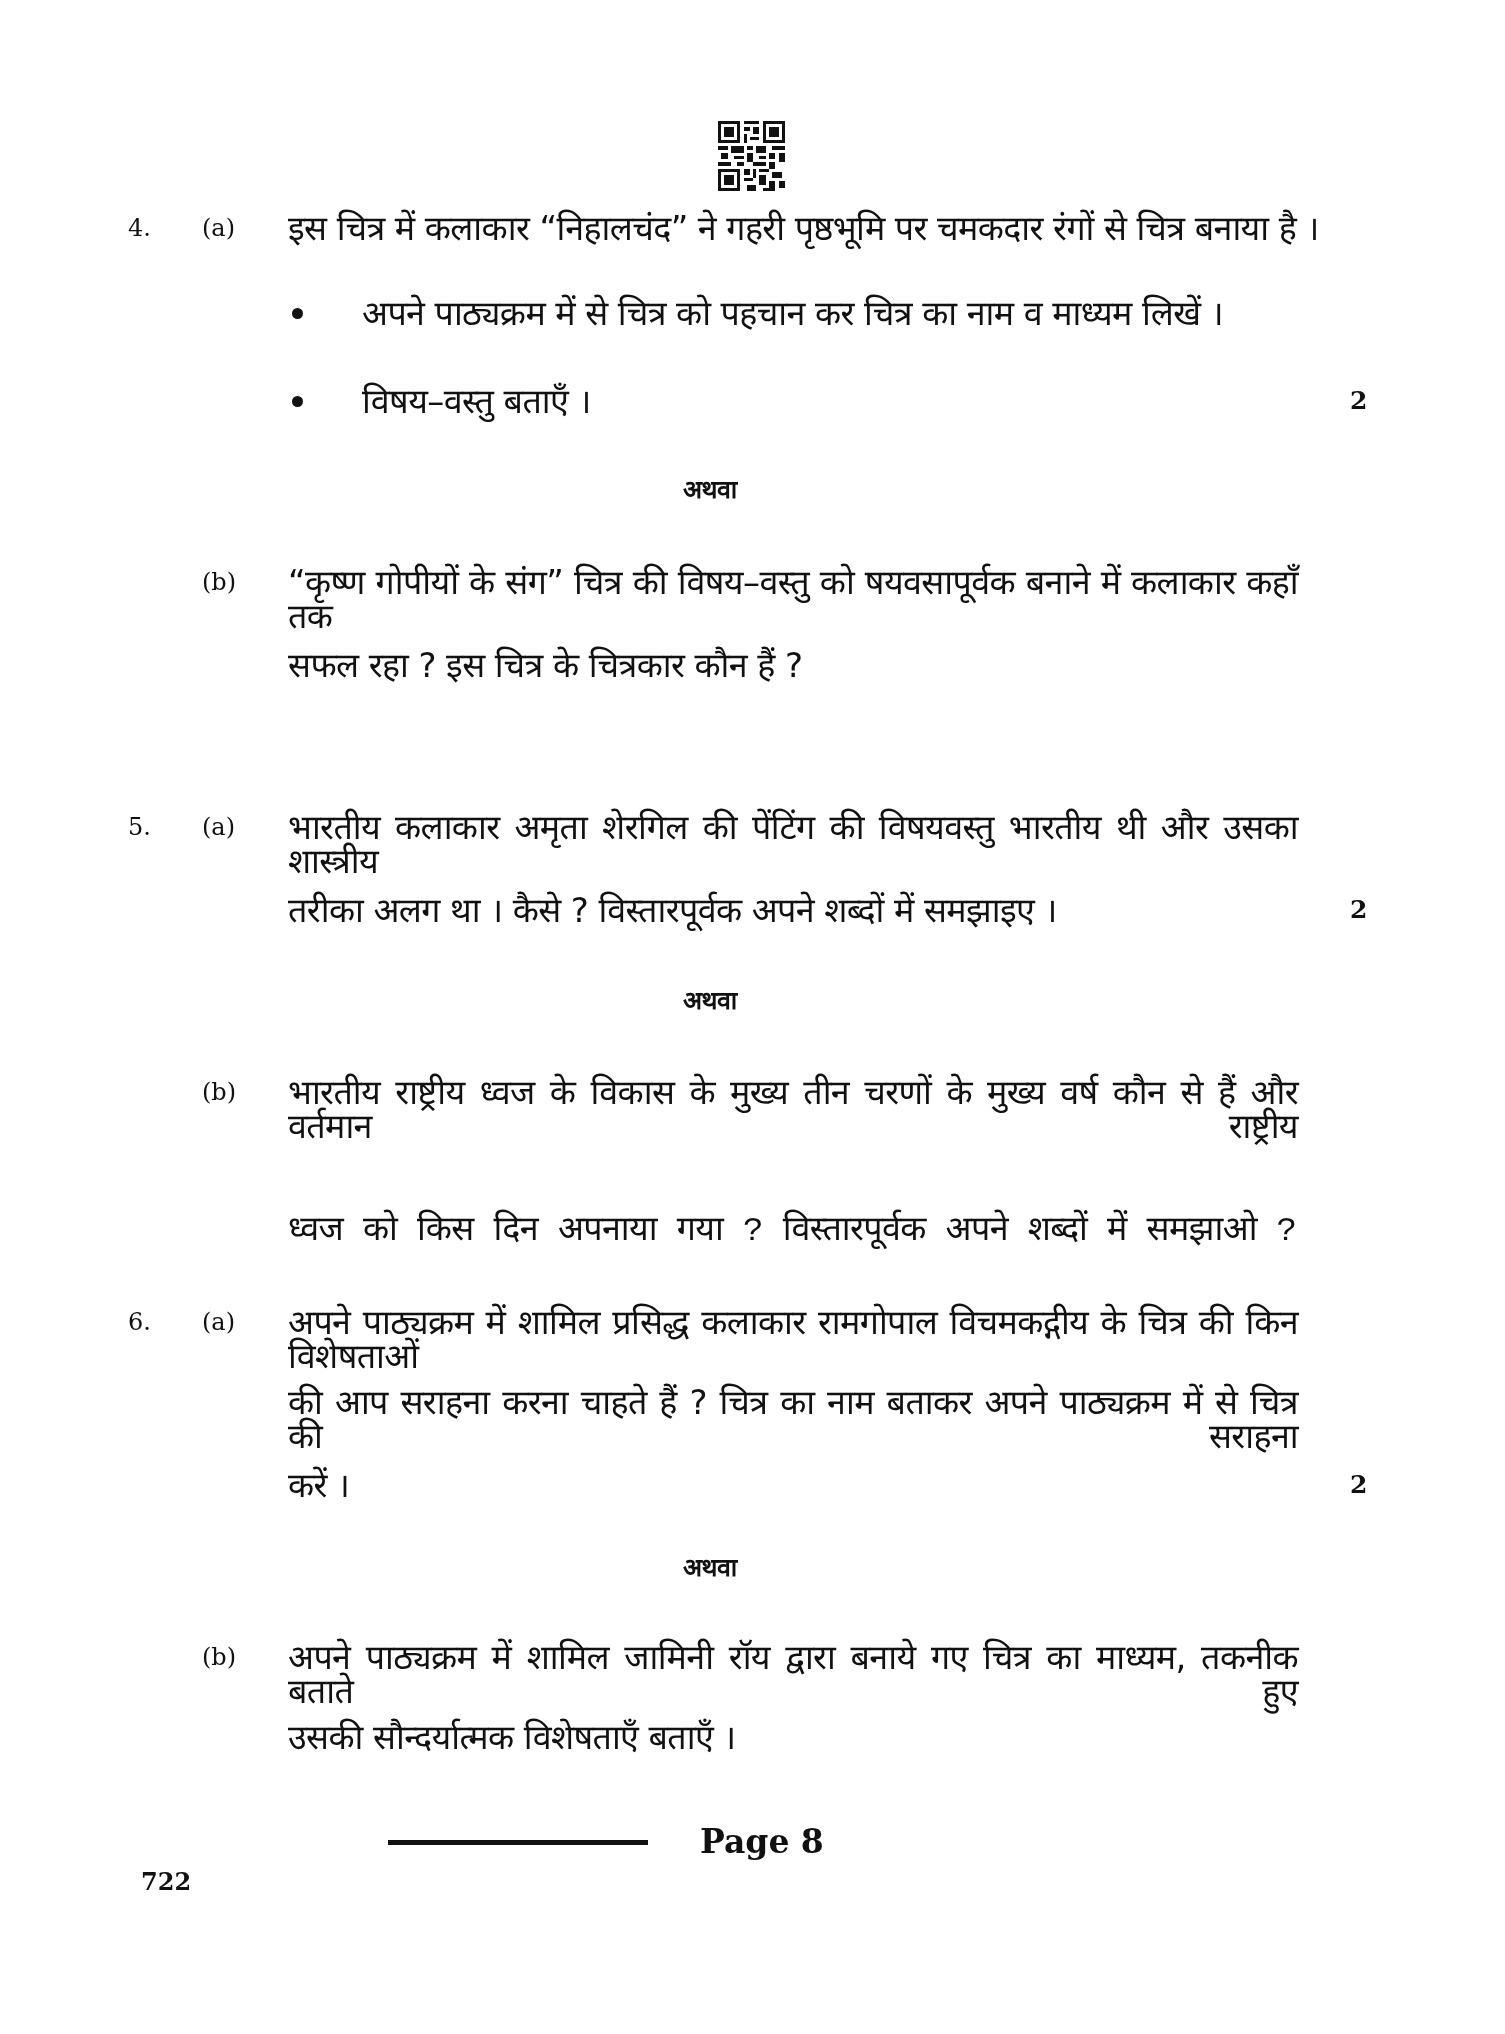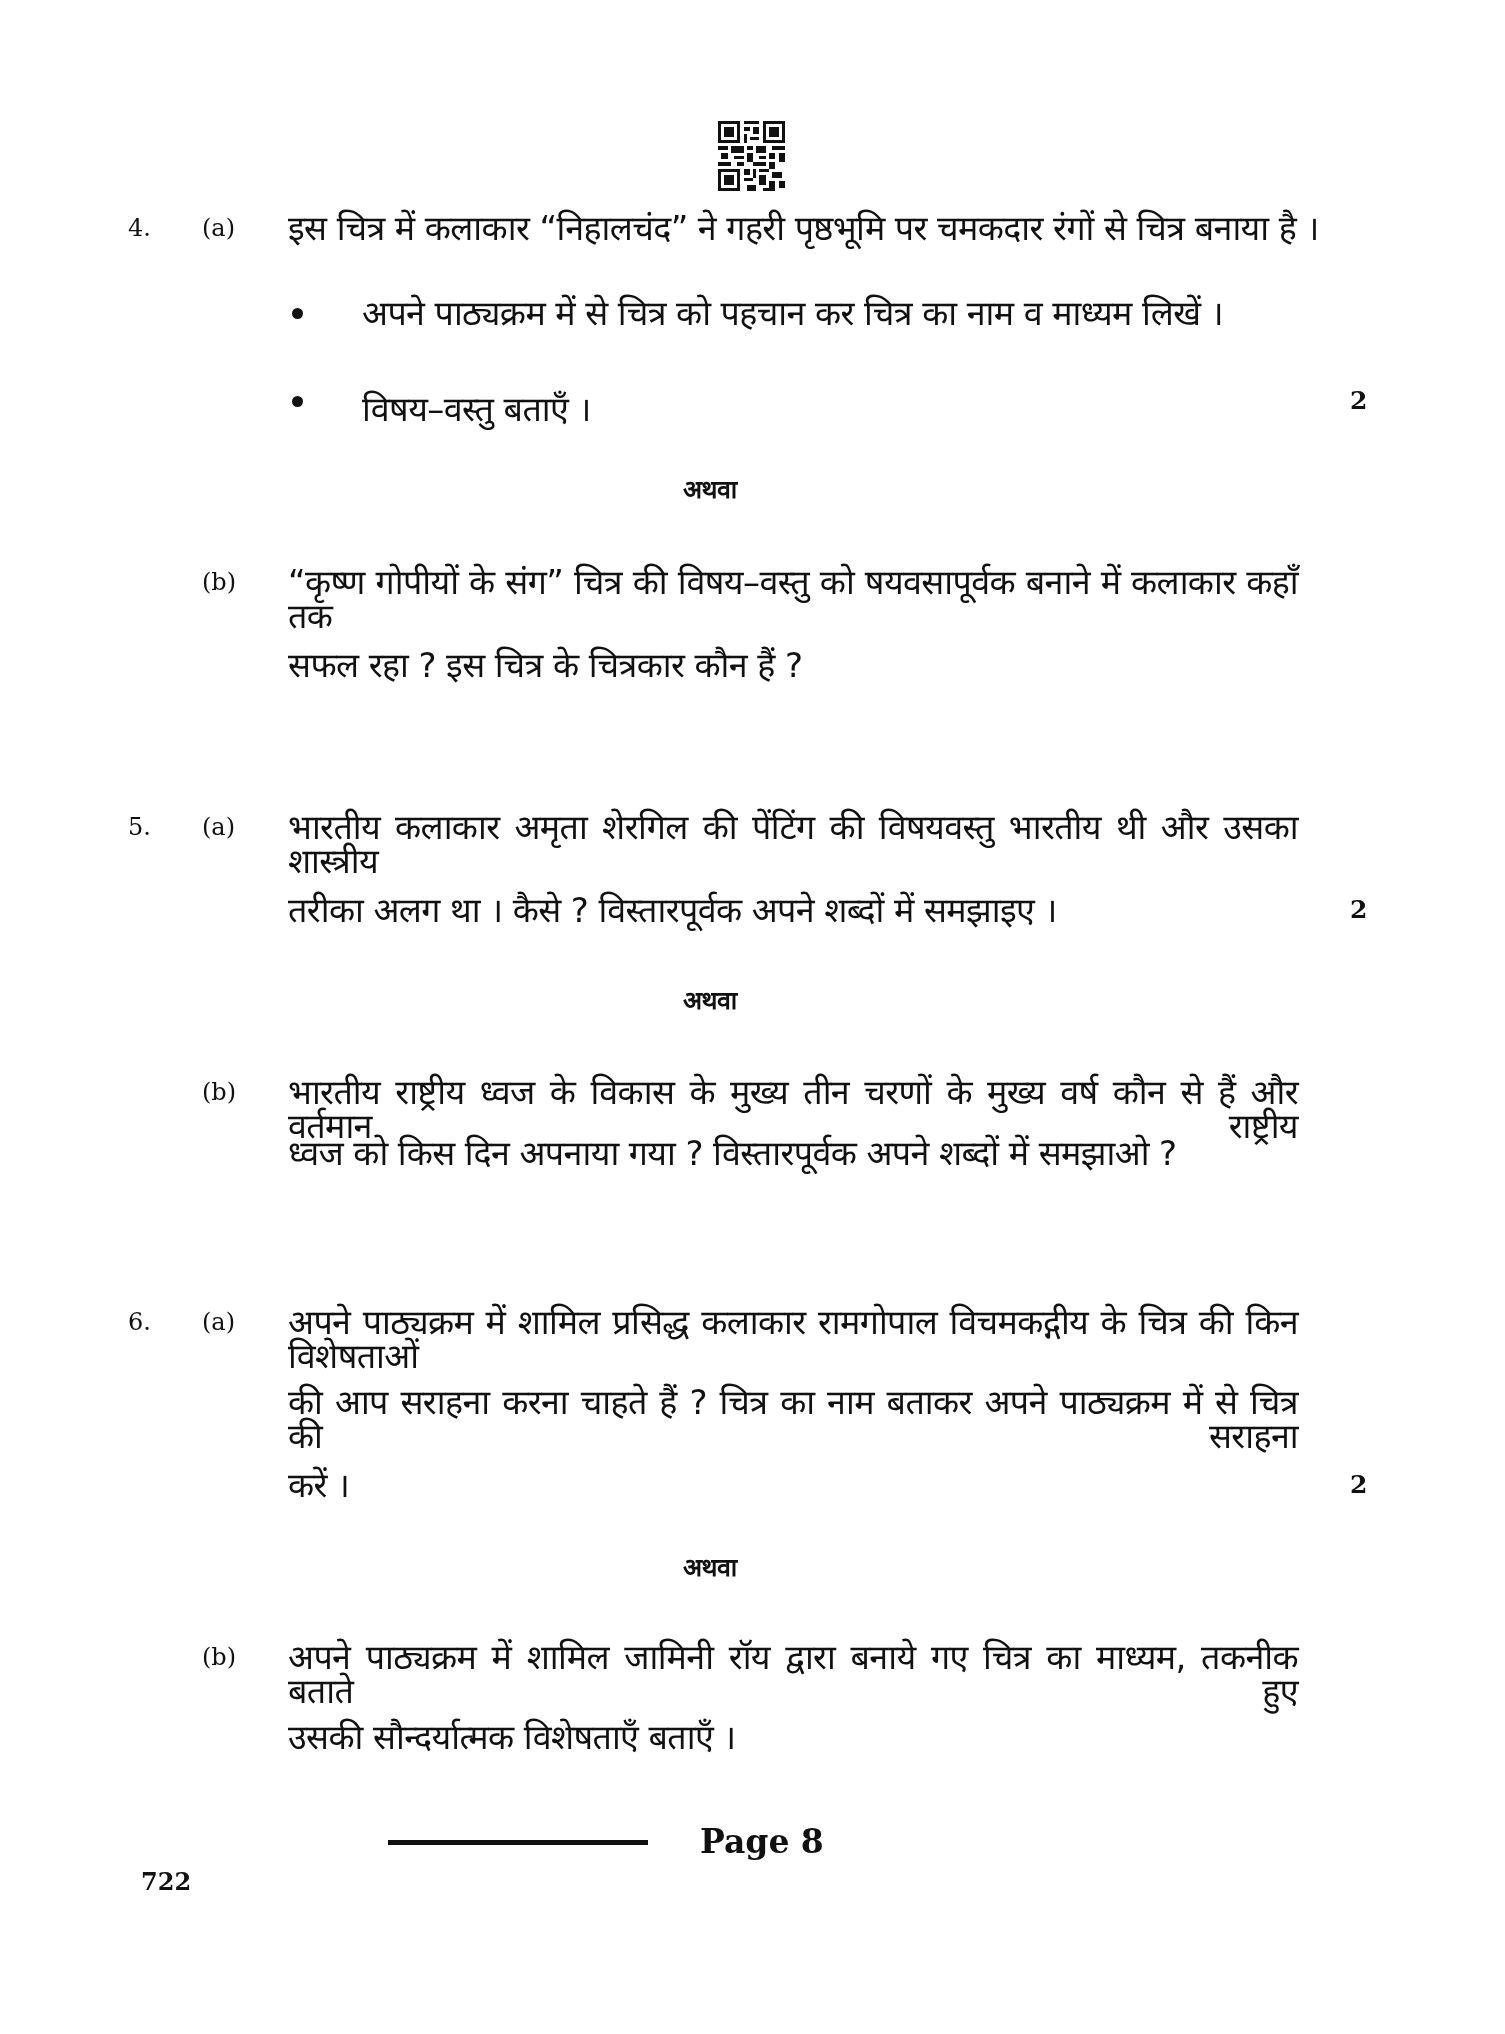--- a/index.html
+++ b/index.html
@@ -74,42 +74,42 @@
 
   <div>
     <span class="abs num" style="left:128px; top:211px;">4.</span>
     <span class="abs lbl" style="left:202px; top:211px;">(a)</span>
     <span class="abs hi" style="left:288px; top:211px;">इस चित्र में कलाकार “निहालचंद” ने गहरी पृष्ठभूमि पर चमकदार रंगों से चित्र बनाया है ।</span>
 
     <span class="abs bullet" style="left:292px; top:308px;"></span>
     <span class="abs hi" style="left:362px; top:296px;">अपने पाठ्यक्रम में से चित्र को पहचान कर चित्र का नाम व माध्यम लिखें ।</span>
 
     <span class="abs bullet" style="left:292px; top:396px;"></span>
-    <span class="abs hi" style="left:362px; top:392px;">विषय–वस्तु बताएँ ।</span>
+    <span class="abs hi" style="left:362px; top:384px;">विषय–वस्तु बताएँ ।</span>
     <span class="abs marks" style="left:1350px; top:384px;">2</span>
 
     <span class="abs hi-bold" style="left:683px; top:473px;">अथवा</span>
 
     <span class="abs lbl" style="left:202px; top:565px;">(b)</span>
     <div class="abs hi justify-line" style="left:288px; top:565px;">“कृष्ण गोपीयों के संग” चित्र की विषय–वस्तु को षयवसापूर्वक बनाने में कलाकार कहाँ तक</div>
     <span class="abs hi" style="left:288px; top:648px;">सफल रहा ? इस चित्र के चित्रकार कौन हैं ?</span>
   </div>
 
   <div>
     <span class="abs num" style="left:128px; top:810px;">5.</span>
     <span class="abs lbl" style="left:202px; top:810px;">(a)</span>
     <div class="abs hi justify-line" style="left:288px; top:810px;">भारतीय कलाकार अमृता शेरगिल की पेंटिंग की विषयवस्तु भारतीय थी और उसका शास्त्रीय</div>
     <span class="abs hi" style="left:288px; top:893px;">तरीका अलग था । कैसे ? विस्तारपूर्वक अपने शब्दों में समझाइए ।</span>
     <span class="abs marks" style="left:1350px; top:893px;">2</span>
 
     <span class="abs hi-bold" style="left:683px; top:984px;">अथवा</span>
 
     <span class="abs lbl" style="left:202px; top:1075px;">(b)</span>
     <div class="abs hi justify-line" style="left:288px; top:1075px;">भारतीय राष्ट्रीय ध्वज के विकास के मुख्य तीन चरणों के मुख्य वर्ष कौन से हैं और वर्तमान राष्ट्रीय</div>
-    <span class="abs hi" style="left:288px; top:1136px;">ध्वज को किस दिन अपनाया गया ? विस्तारपूर्वक अपने शब्दों में समझाओ ?</span>
+    <span class="abs hi" style="left:288px; top:1214px;font-family:Liberation Mono, monospace;">ध्वज को किस दिन अपनाया गया ? विस्तारपूर्वक अपने शब्दों में समझाओ ?</span>
   </div>
 
   <div>
     <span class="abs num" style="left:128px; top:1305px;">6.</span>
     <span class="abs lbl" style="left:202px; top:1305px;">(a)</span>
     <div class="abs hi justify-line" style="left:288px; top:1305px;">अपने पाठ्यक्रम में शामिल प्रसिद्ध कलाकार रामगोपाल विचमकद्गीय के चित्र की किन विशेषताओं</div>
     <div class="abs hi justify-line" style="left:288px; top:1385px;">की आप सराहना करना चाहते हैं ? चित्र का नाम बताकर अपने पाठ्यक्रम में से चित्र की सराहना</div>
     <span class="abs hi" style="left:288px; top:1468px;">करें ।</span>
     <span class="abs marks" style="left:1350px; top:1468px;">2</span>
 

